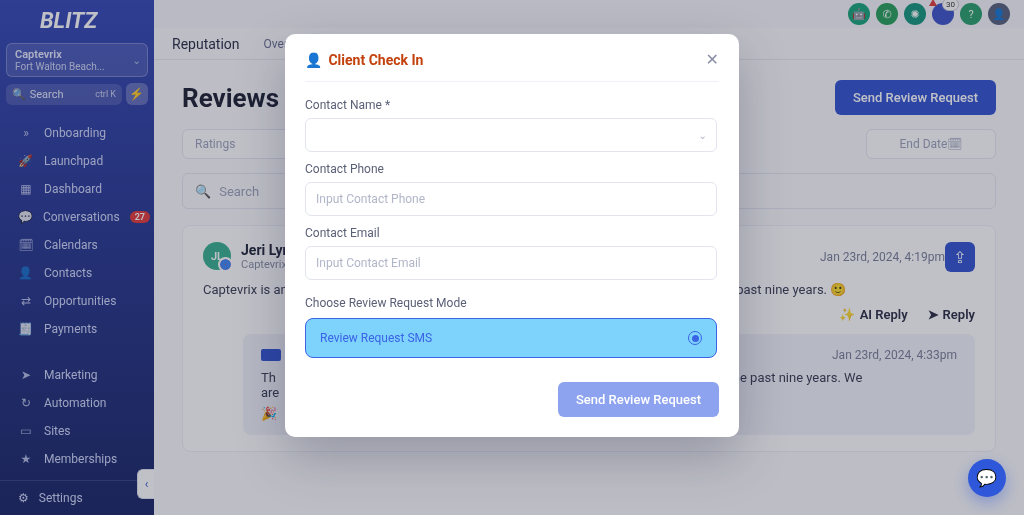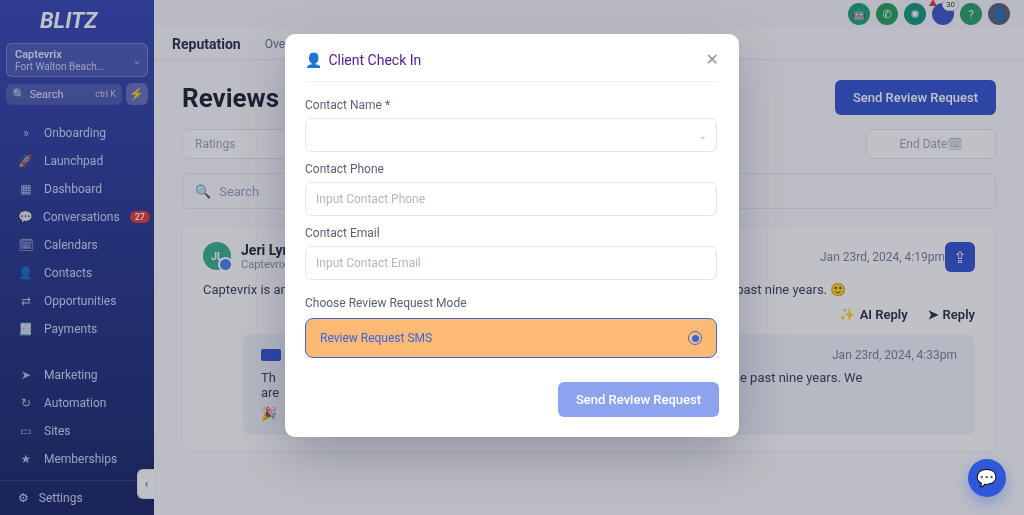--- a/index.html
+++ b/index.html
@@ -73,21 +73,21 @@
     font-size:8px; border-radius:8px; padding:0 3px; line-height:11px;
   }
   .ti-bell .tri {
     position:absolute; top:-4px; left:-3px; width:0; height:0;
     border-left:4px solid transparent; border-right:4px solid transparent; border-bottom:7px solid #e03c3c;
   }
 
   
   .main { position:absolute; left:154px; top:28px; right:0; bottom:0; background:#fbfbfd; }
   .tabbar { height:32px; border-bottom:1px solid #e6e8f0; display:flex; align-items:center; padding-left:18px; gap:24px; }
-  .tabbar .title { font-weight:700; color:#2a2f45; font-size:14px; }
+  .tabbar .title { font-weight:400; color:#2a2f45; font-size:14px; }
   .tabbar .tab { font-size:12px; color:#6a7090; }
   .page-head { display:flex; align-items:center; padding:20px 28px 14px 28px; }
   .page-head h1 { font-size:26px; font-weight:700; color:#1e2233; }
   .primary-btn {
     margin-left:auto; background:#3455d1; color:#fff; border:none; border-radius:6px;
     padding:10px 18px; font-size:13px; font-weight:500;
   }
   .filters-row { display:flex; gap:14px; padding:0 28px 14px 28px; flex-wrap:wrap;}
   .filter-pill, .end-date {
     height:30px; border:1px solid #e3e6f0; border-radius:6px; background:#fff;
@@ -131,40 +131,40 @@
     position:absolute; inset:0; background:rgba(30,34,55,0.28);
     display:flex; align-items:flex-start; justify-content:center;
   }
   .modal {
     margin-top:34px; width:454px; background:#fff; border-radius:10px;
     box-shadow:0 20px 50px rgba(20,25,60,0.25); padding:16px 20px 20px 20px;
     max-height:460px; display:flex; flex-direction:column;
   }
   .modal-head { display:flex; align-items:center; border-bottom:1px solid #f0f1f7; padding-bottom:12px; }
   .modal-head .person-ic { color:#3bb18f; margin-right:6px; font-size:14px;}
-  .modal-head .title { font-size:14px; color:#4c1d95; font-weight:400;}
+  .modal-head .title { font-size:14px; color:#c2410c; font-weight:700;}
   .modal-head .close { margin-left:auto; color:#8a8fa6; font-size:16px; cursor:pointer; }
   .modal-body { overflow-y:auto; padding-top:6px; padding-right:2px; }
   .field { margin-top:10px; }
   .field label { display:block; font-size:12px; color:#5b6077; margin-bottom:6px; }
   .field .req { color:#5b6077; }
   .control {
     width:100%; height:34px; border:1px solid #e2e5ef; border-radius:6px; background:#fff;
     padding:0 10px; font-size:12px; color:#333;
   }
   .select { position:relative; }
   .select .chev { position:absolute; right:10px; top:50%; transform:translateY(-50%); color:#aeb3c7; font-size:10px;}
   .control::placeholder { color:#b1b6c9; }
   .section-label { font-size:12px; color:#5b6077; margin:16px 0 8px 0; }
   .radio-opt {
     display:flex; align-items:center; justify-content:space-between;
     border:1px solid #e2e5ef; border-radius:8px; padding:12px 14px; margin-bottom:10px;
     font-size:12px; color:#5b6077; cursor:pointer;
   }
-  .radio-opt.selected { border-color:#3b63e6; color:#3b63e6; background:#fdba74; }
+  .radio-opt.selected { border-color:#3b63e6; color:#3b63e6; background:#7dd3fc; }
   .radio-dot {
     width:14px; height:14px; border-radius:50%; border:1.5px solid #b9bfd4; position:relative;
   }
   .radio-opt.selected .radio-dot { border-color:#3b63e6; }
   .radio-opt.selected .radio-dot::after {
     content:""; position:absolute; inset:2.5px; background:#3b63e6; border-radius:50%;
   }
   .modal-foot { display:flex; justify-content:flex-end; padding-top:14px; }
   .modal-foot .send {
     background:#8da3ef; color:#fff; border:none; border-radius:6px;

